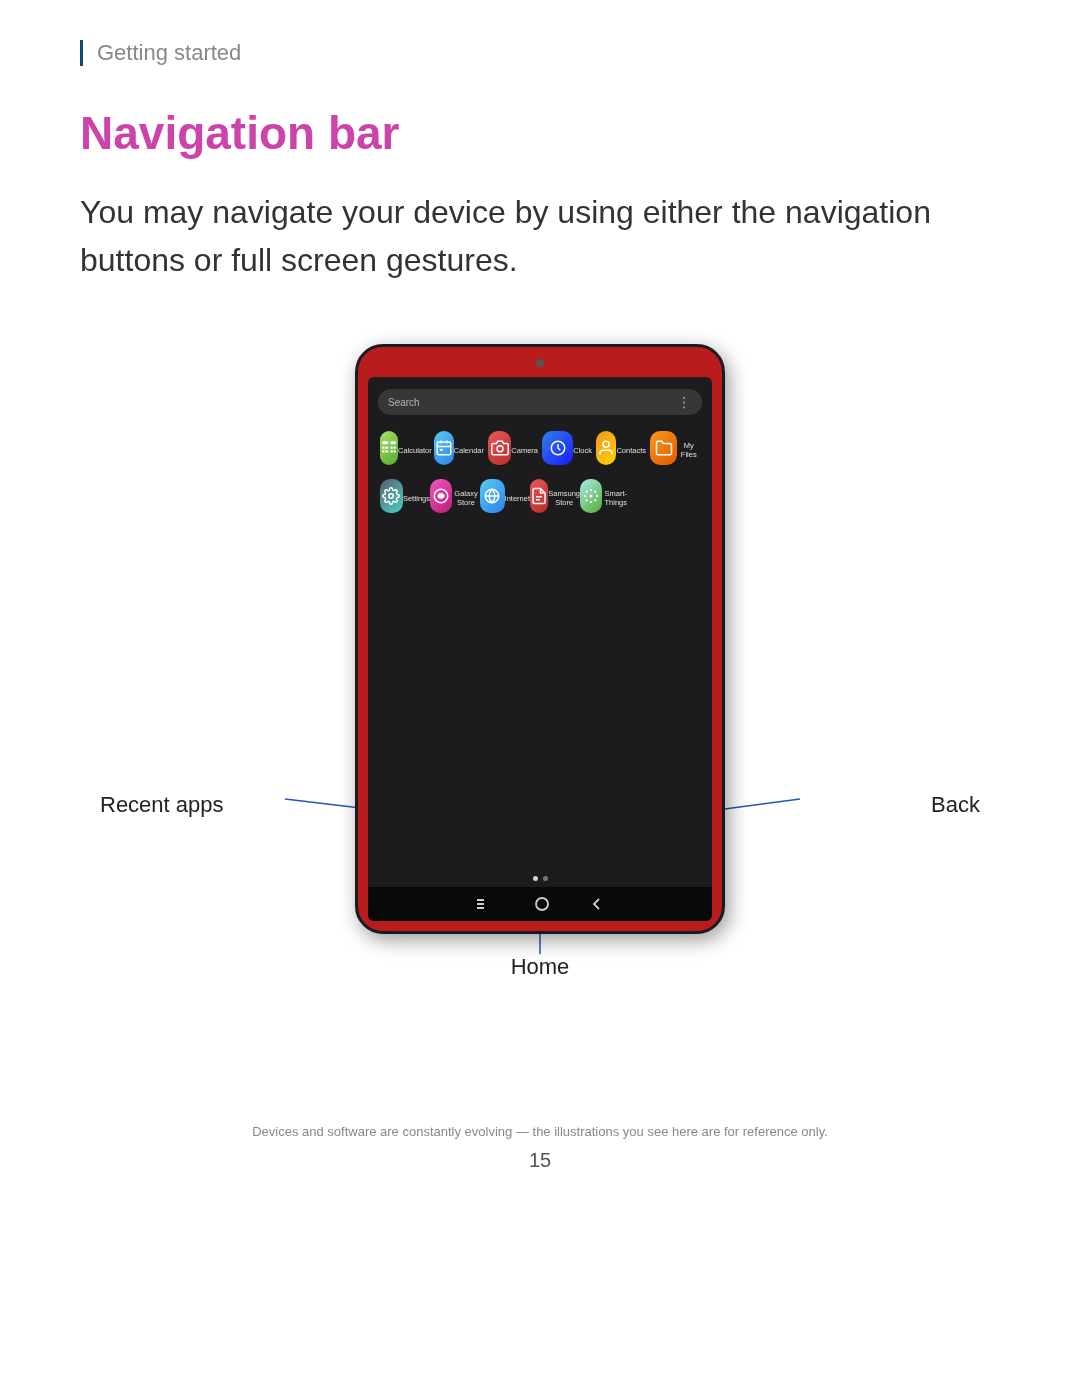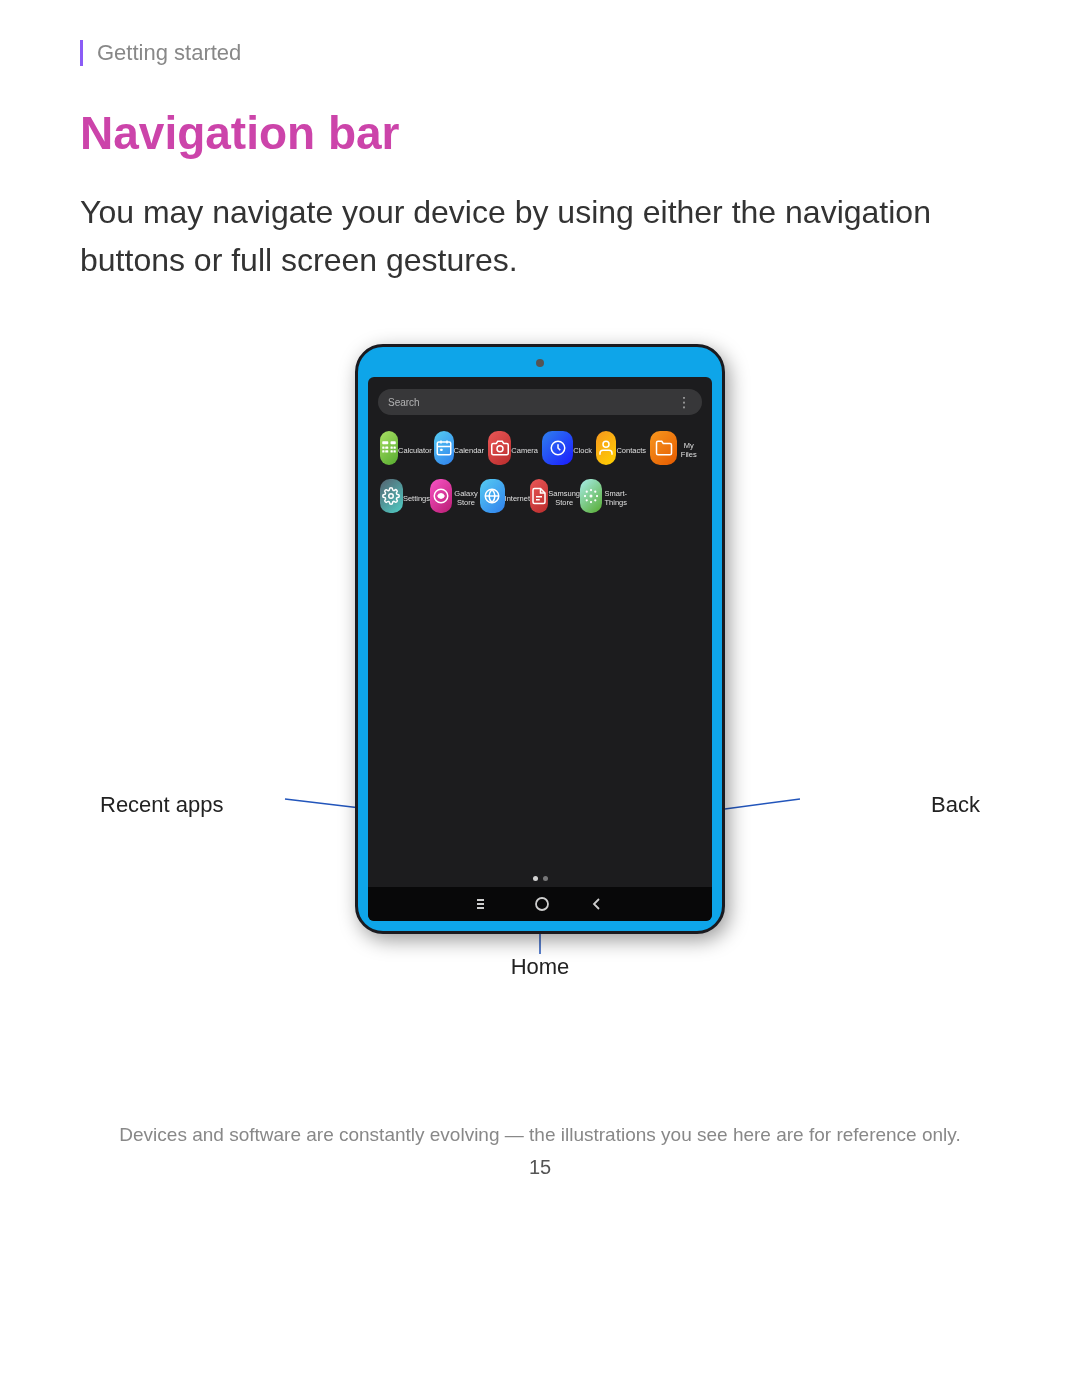--- a/index.html
+++ b/index.html
@@ -12,21 +12,21 @@
       position: relative;
       overflow-x: hidden;
     }
 
     .page-container {
       padding: 40px 80px 60px 80px;
       position: relative;
     }
 
     .breadcrumb-bar {
-      border-left: 3px solid #8b5cf6;
+      border-left: 3px solid #0c4a6e;
       padding-left: 14px;
       margin-bottom: 40px;
     }
 
     .breadcrumb-text {
       font-size: 22px;
       color: #888888;
       font-weight: 400;
     }
 
@@ -51,21 +51,21 @@
       flex-direction: column;
       align-items: center;
       position: relative;
       margin: 0 auto;
       width: 900px;
     }
 
     .tablet-device {
       width: 370px;
       height: 590px;
-      background: #0ea5e9;
+      background: #b91c1c;
       border-radius: 28px;
       border: 3px solid #1a1a1f;
       position: relative;
       overflow: hidden;
       box-shadow: 4px 6px 20px rgba(0,0,0,0.4);
     }
 
     .tablet-camera {
       width: 8px;
       height: 8px;
@@ -265,21 +265,21 @@
       position: absolute;
       top: 0;
       left: 0;
       width: 900px;
       height: 700px;
       pointer-events: none;
     }
 
     .footer-text {
       text-align: center;
-      font-size: 19px;
+      font-size: 13px;
       color: #888888;
       margin-top: 120px;
       padding-top: 20px;
     }
 
     .page-number {
       text-align: center;
       font-size: 20px;
       color: #555555;
       margin-top: 10px;

